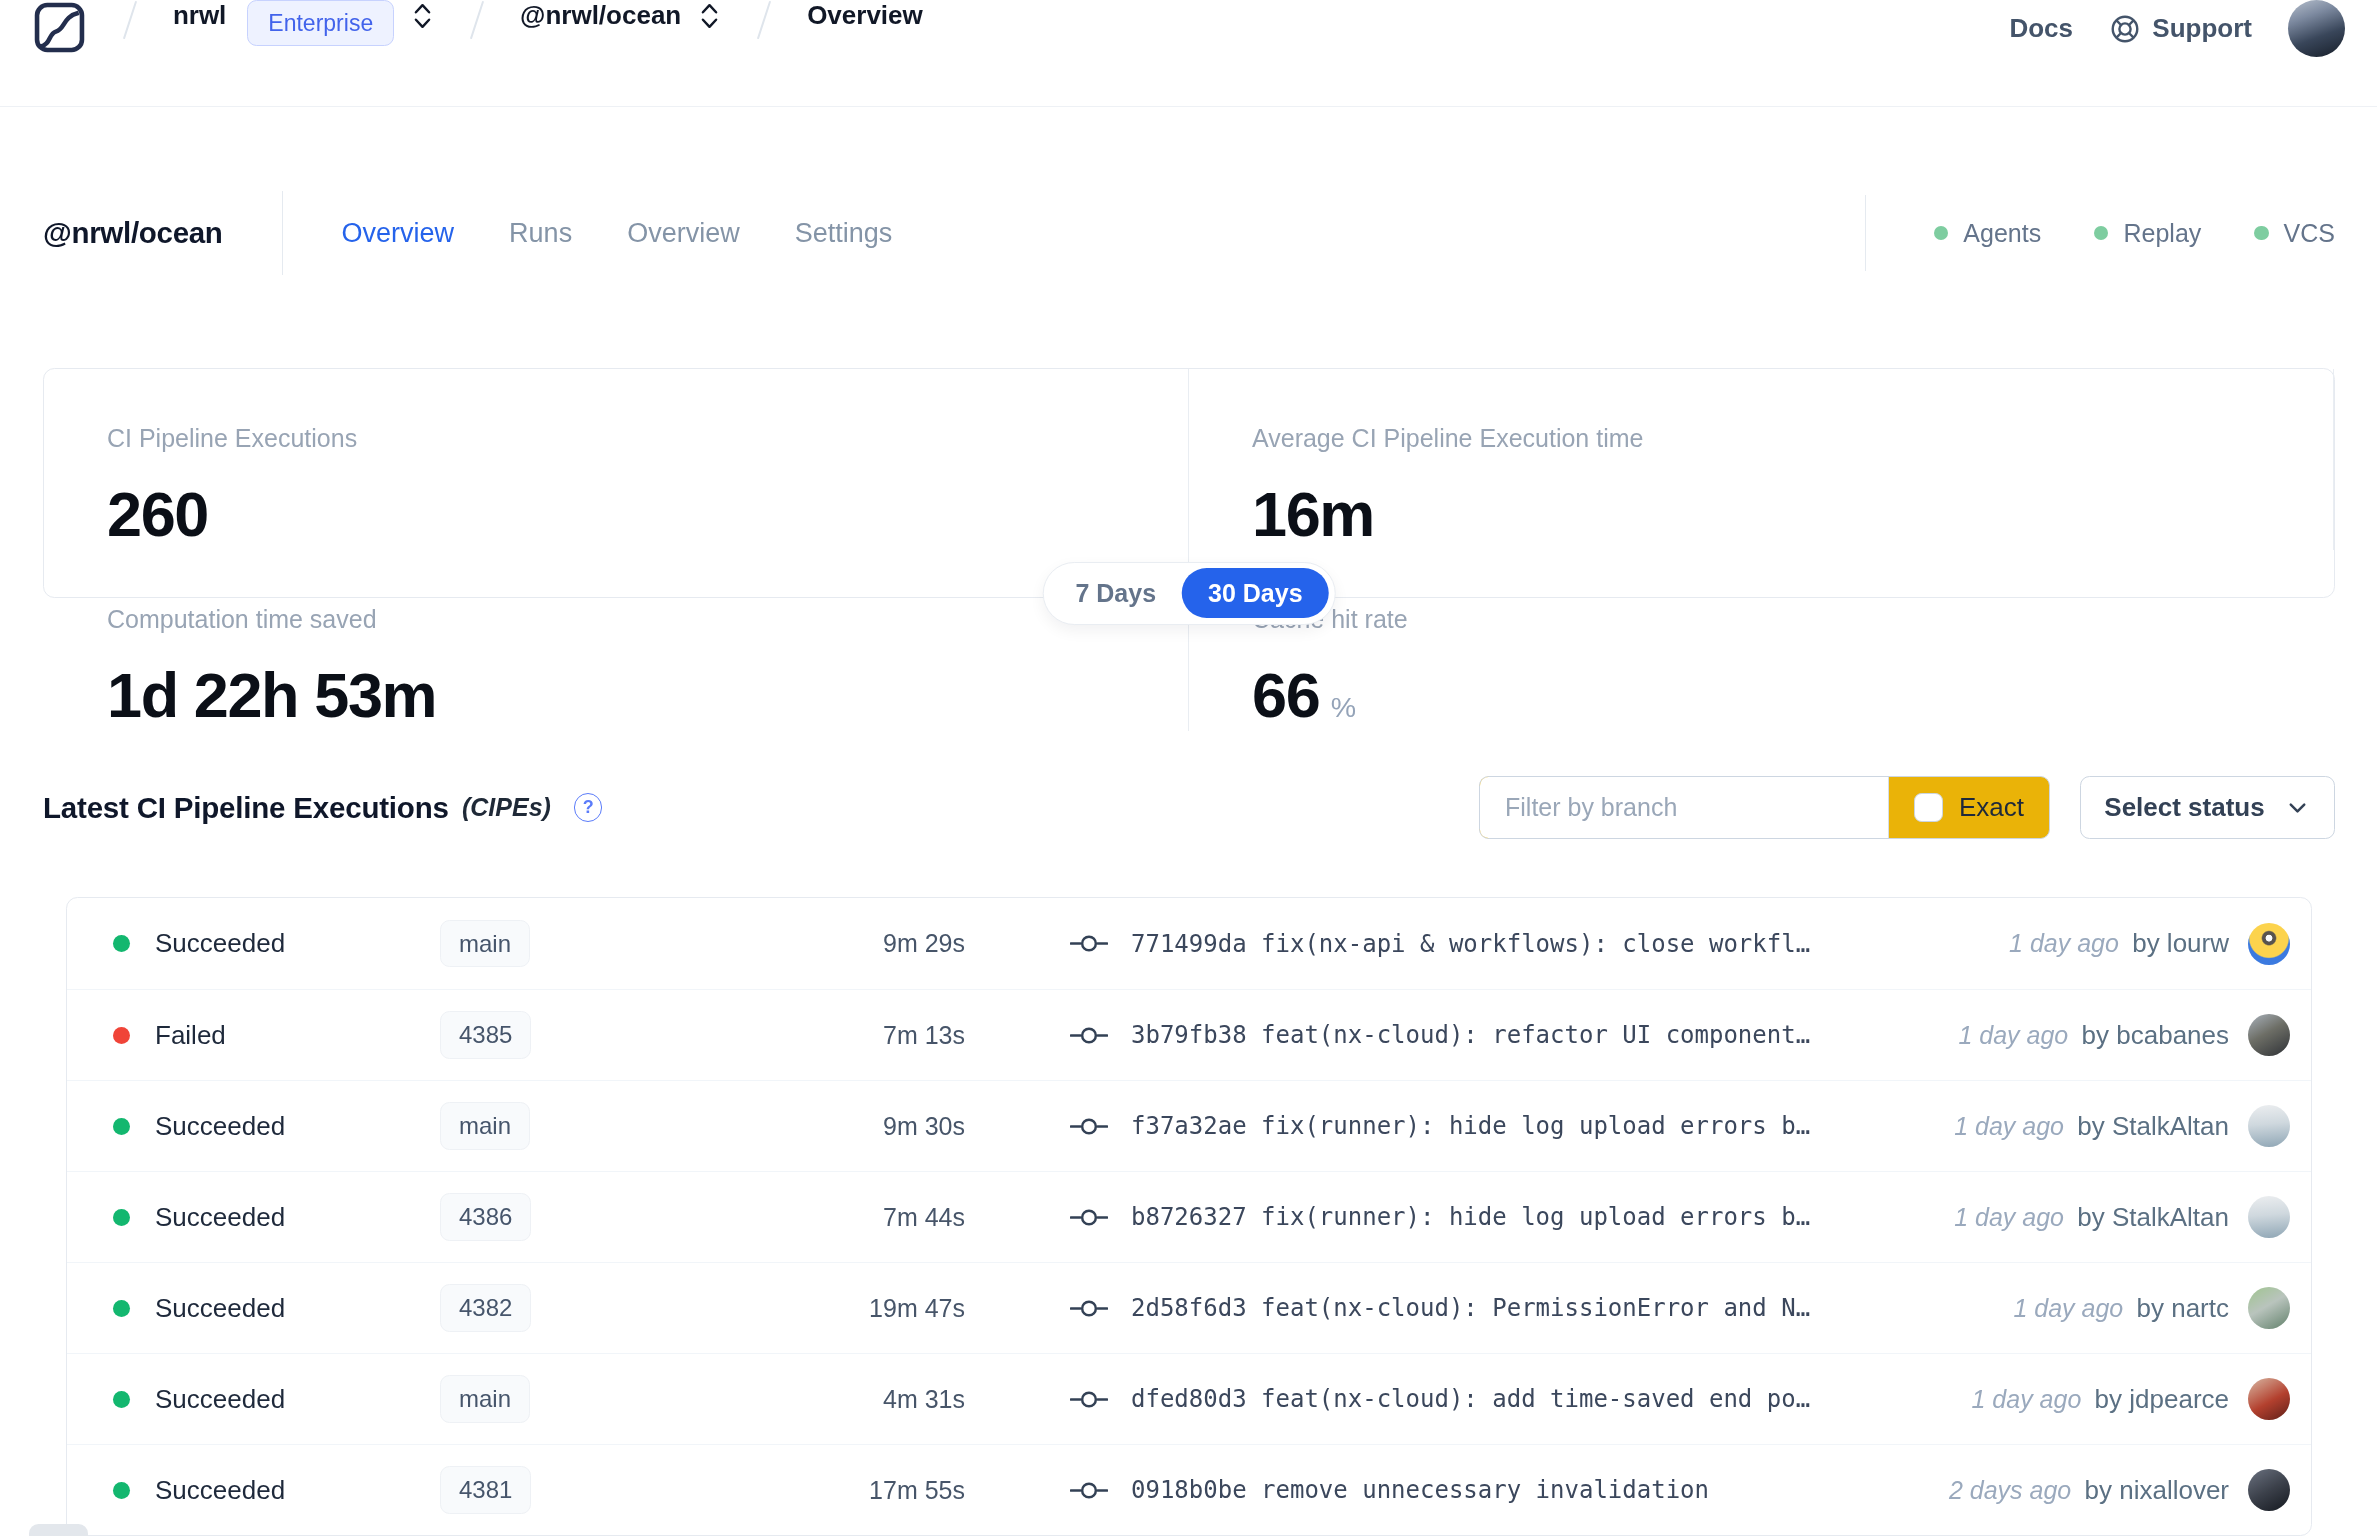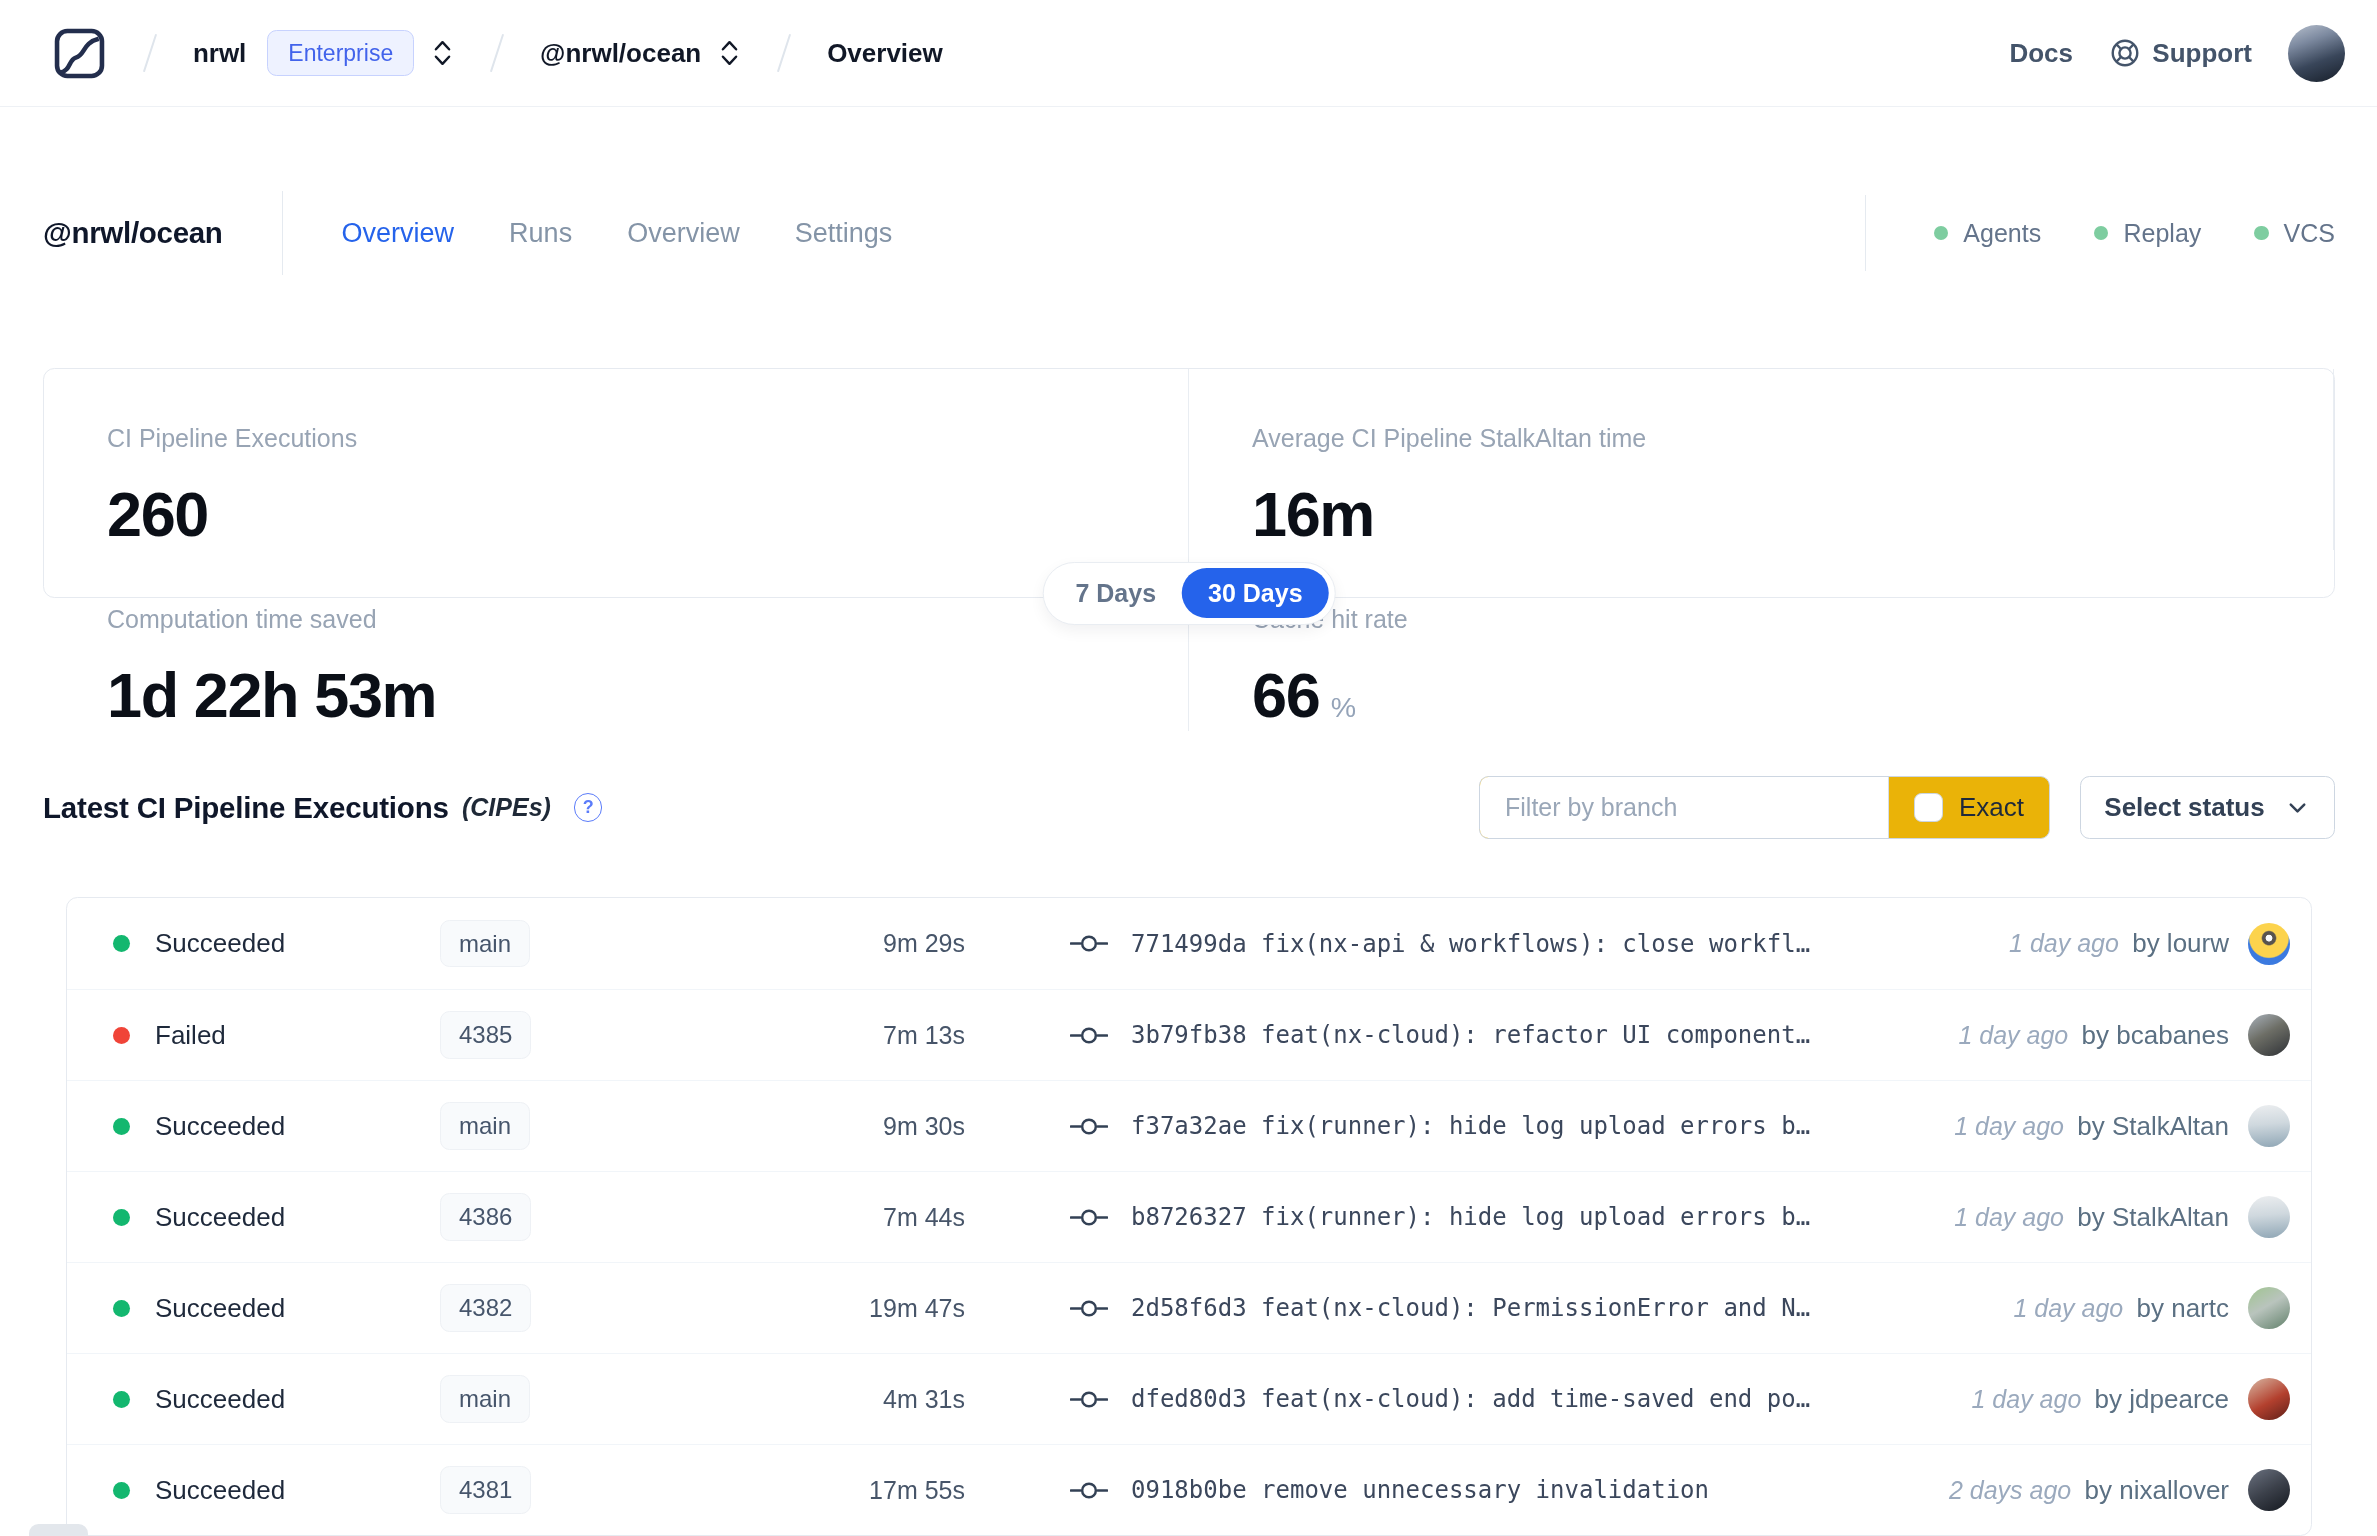--- a/index.html
+++ b/index.html
@@ -1,20 +1,20 @@
 <!DOCTYPE html>
 <html style="font-size:15px"><head>
 <meta charset="utf-8">
 <style>
   * { box-sizing: border-box; margin: 0; padding: 0; }
   html,body { width:2378px; height:1537px; background:#ffffff; overflow:hidden;
     font-family:"Liberation Sans", sans-serif; color:#0f172a; }
 
   
-  .topbar { height:107px; display:flex; align-items:center; padding:0 33px 0 52px;
+  .topbar { height:107px; display:flex; align-items:flex-start; padding:0 33px 0 32px;
     border-bottom:1px solid #eef1f5; background:#fff; }
   .crumb-sep { width:1.9px; height:40px; background:#dfe5ec; transform:rotate(18deg);
     margin:0 42px; border-radius:1.9px; flex:none; }
   .brand-logo { flex:none; }
   .crumb-text { font-size:26px; font-weight:700; color:#111827; white-space:nowrap; }
   .crumb-page { font-size:26px; font-weight:600; color:#111827; }
   .badge-enterprise { margin-left:21px; padding:8.6px 20px; background:#eef2ff;
     border:1px solid #c7d2fe; border-radius:9.5px; color:#4263eb; font-size:23px; font-weight:500; }
   .chev-updown { margin-left:17px; flex:none; }
   .top-right { margin-left:auto; display:flex; align-items:center; gap:36px; }
@@ -176,21 +176,21 @@
   </div>
 </div>
 
 <div class="stats-wrap">
   <div class="stats">
     <div class="stat-cell">
       <div class="stat-label">CI Pipeline Executions</div>
       <div class="stat-value"><span>260</span></div>
     </div>
     <div class="stat-cell">
-      <div class="stat-label">Average CI Pipeline StalkAltan time</div>
+      <div class="stat-label">Average CI Pipeline Execution time</div>
       <div class="stat-value"><span>16m</span></div>
     </div>
     <div class="stat-cell">
       <div class="stat-label">Computation time saved</div>
       <div class="stat-value"><span>1d 22h 53m</span></div>
     </div>
     <div class="stat-cell">
       <div class="stat-label">Cache hit rate</div>
       <div class="stat-value"><span>66</span><span class="stat-suffix">%</span></div>
     </div>

